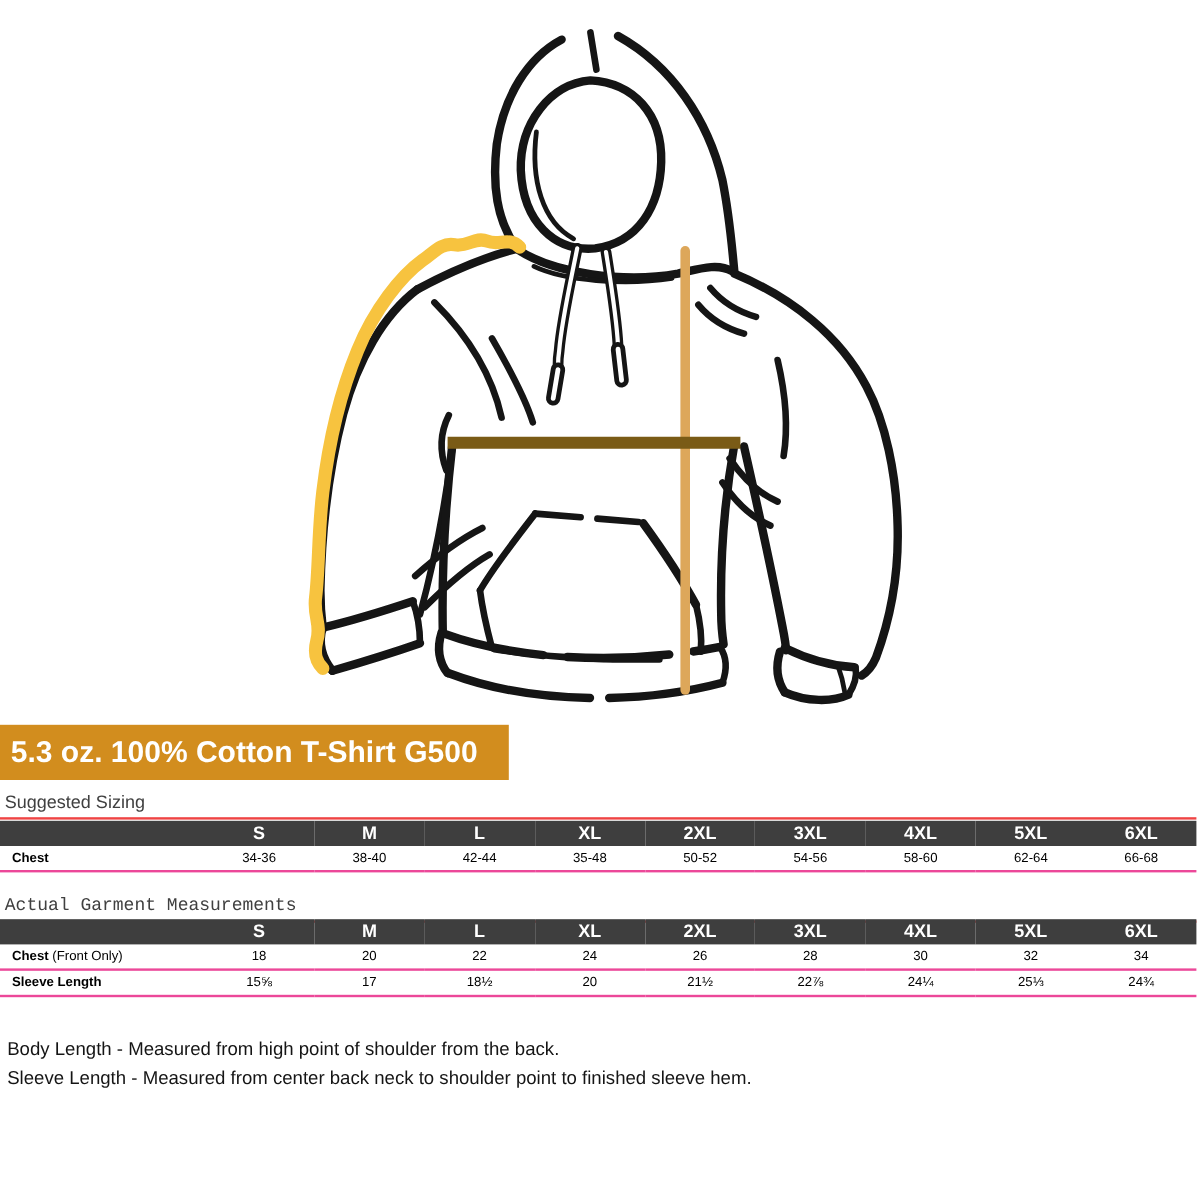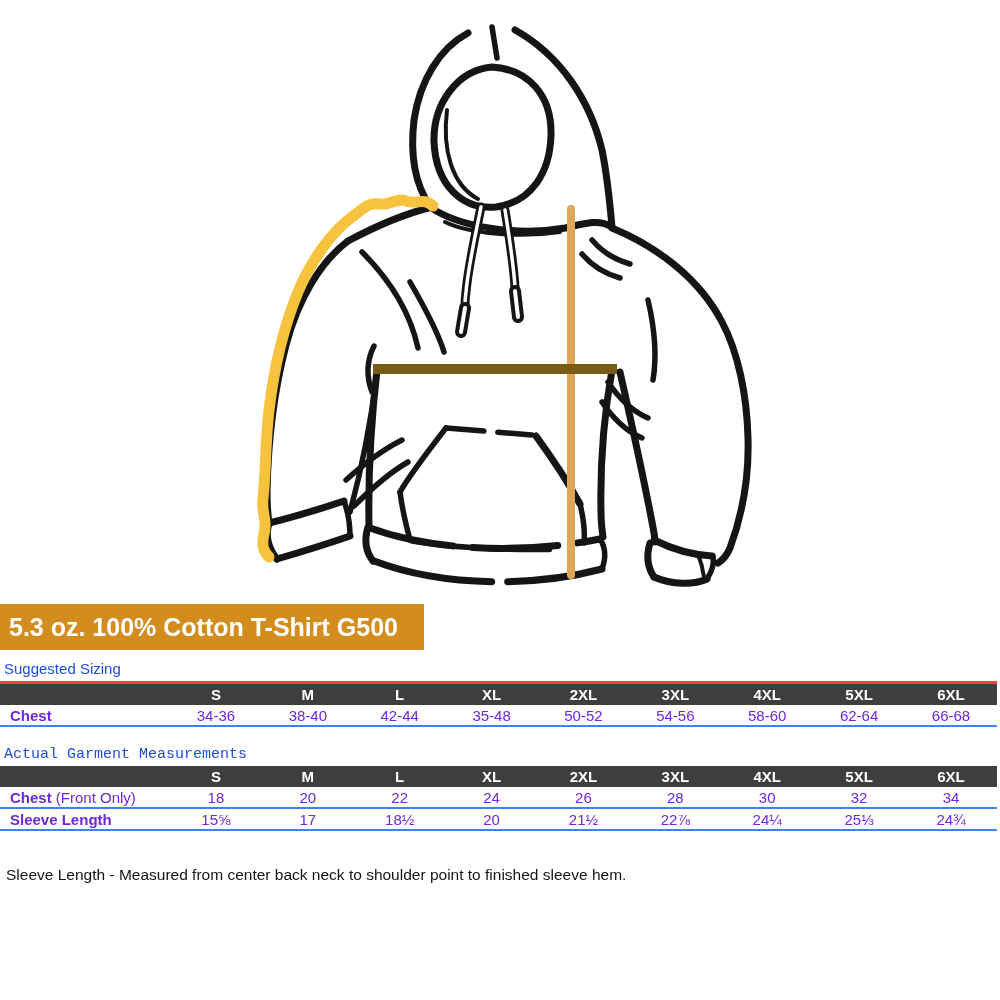--- a/index.html
+++ b/index.html
@@ -15,33 +15,33 @@
   svg.diagram .white{stroke:#ffffff;}
   svg.diagram .measure-sleeve{stroke:var(--sleeve-line);stroke-width:11;}
   svg.diagram .measure-body{stroke:var(--body-line);stroke-width:8;}
   svg.diagram .measure-chest{stroke:var(--chest-line);stroke-width:10;stroke-linecap:butt;}
 
   .banner{position:absolute;top:604px;left:0;width:415px;height:46px;
           background:var(--banner-bg);color:#fff;font-weight:bold;font-size:25px;
           line-height:46px;padding-left:9px;white-space:nowrap;}
 
   .section-label{position:absolute;left:0;width:997px;box-sizing:border-box;
-                 font-size:15px;color:#1d4ed8;padding:0 0 4px 4px;
-                 border-bottom:6px solid #ef4444;}
+                 font-size:15px;color:#404040;padding:0 0 4px 4px;
+                 border-bottom:2px solid #ef4444;}
   #label-suggested{top:660px;}
   #label-actual{top:746px;font-family:Liberation Mono, monospace;}
 
   .tbl{position:absolute;left:0;width:997px;}
   #table-suggested{top:684px;}
   #table-actual{top:766px;}
   .tbl table{width:100%;border-collapse:collapse;table-layout:fixed;}
   .tbl th{background:var(--header-bg);color:#fff;font-weight:bold;font-size:15px;
           height:21px;padding:0;text-align:center;}
-  .tbl td{height:20px;padding:0;border-bottom:2px solid #3b82f6;font-size:15px;
-          text-align:center;color:#6d28d9;}
+  .tbl td{height:20px;padding:0;border-bottom:2px solid #ec4899;font-size:11px;
+          text-align:center;color:#000000;}
   .tbl .lblcol{width:160px;text-align:left;padding-left:10px;}
   .tbl td.lblcol b{font-weight:bold;}
 
   .notes{position:absolute;top:863px;left:6px;width:700px;}
   .notes p{margin:0;font-size:15.5px;line-height:23.5px;color:#151515;}
 </style>
 </head>
 <body>
 
 <div class="page">
@@ -190,15 +190,16 @@
             <td>22⅞</td>
             <td>24¼</td>
             <td>25⅓</td>
             <td>24¾</td>
           </tr>
         </tbody>
       </table>
     </div>
 
   <div class="notes" id="notes">
+      <p>Body Length - Measured from high point of shoulder from the back.</p>
       <p>Sleeve Length - Measured from center back neck to shoulder point to finished sleeve hem.</p>
     </div>
 </div>
 
 </body></html>

